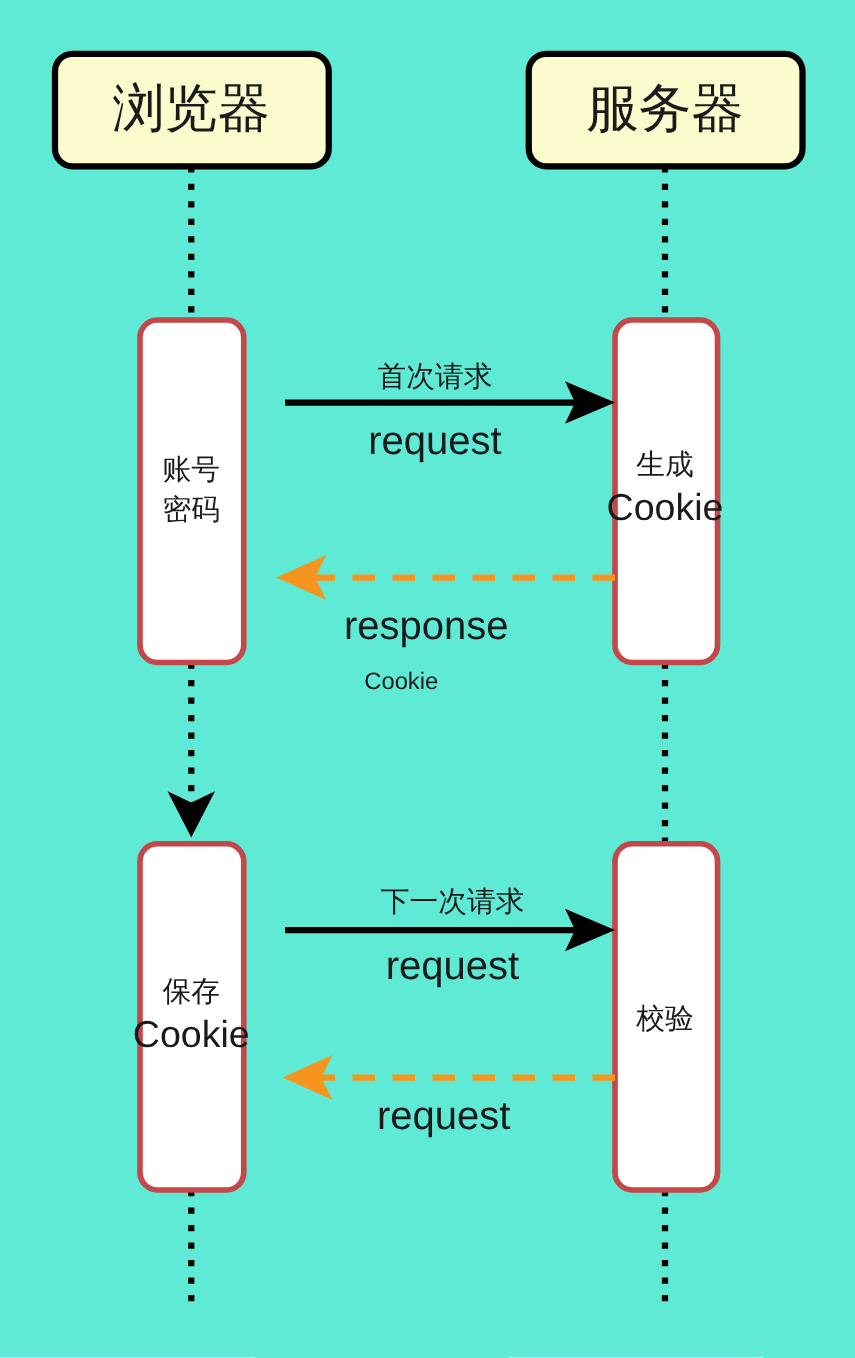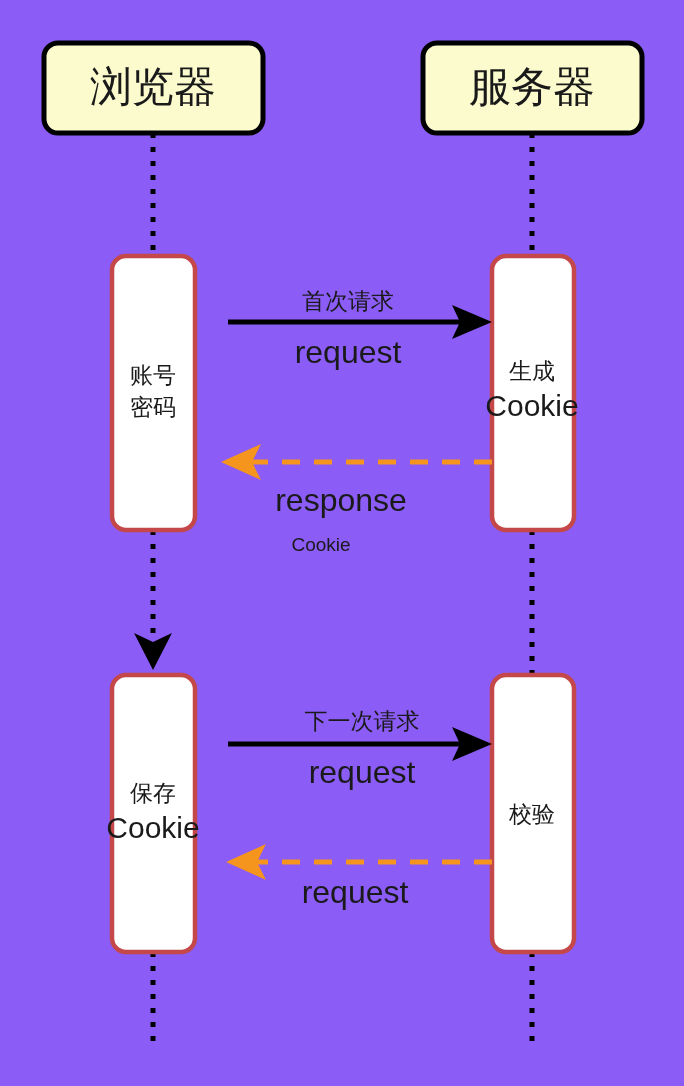--- a/index.html
+++ b/index.html
@@ -7,21 +7,21 @@
     padding: 0;
     background: #ffffff;
   }
   body {
     font-family: "Liberation Sans", "DejaVu Sans", sans-serif;
   }
   #stage {
     position: relative;
     width: 684px;
     height: 1086px;
-    background: #8b5cf6;
+    background: #5eead4;
     overflow: hidden;
     text-decoration: underline;
   }
   svg#diagram {
     position: absolute;
     left: 0;
     top: 0;
     width: 684px;
     height: 1086px;
   }

